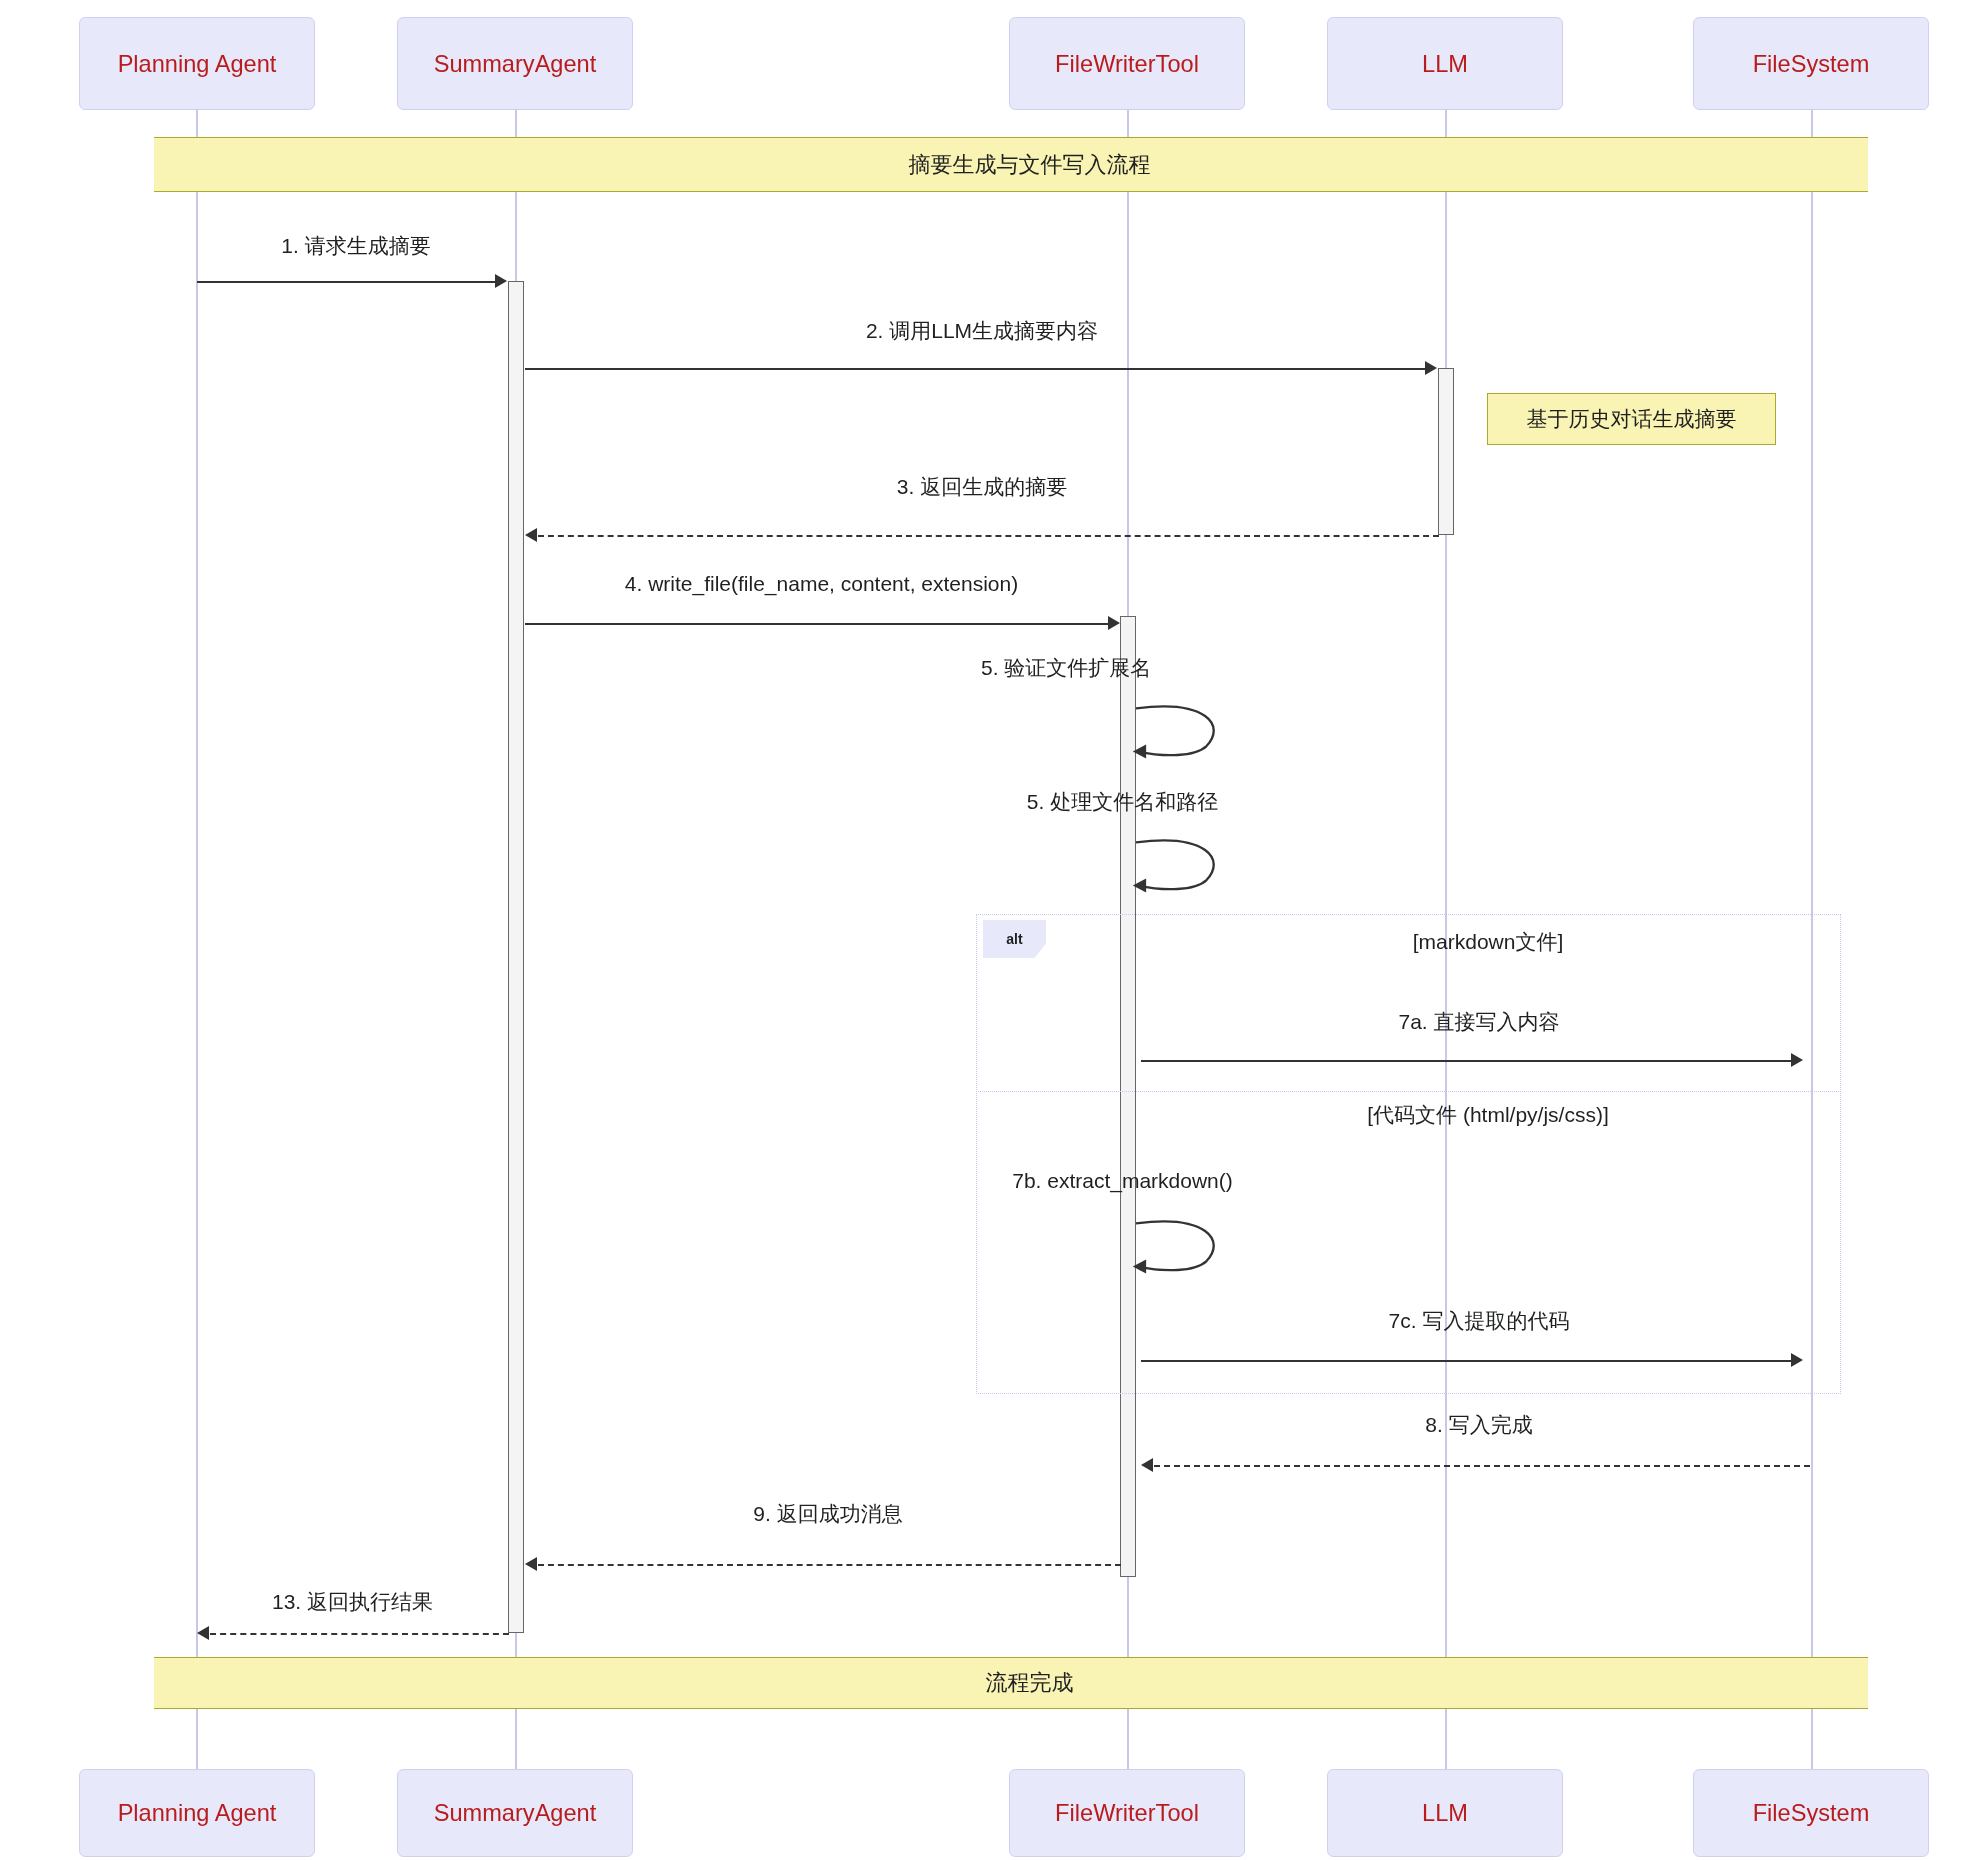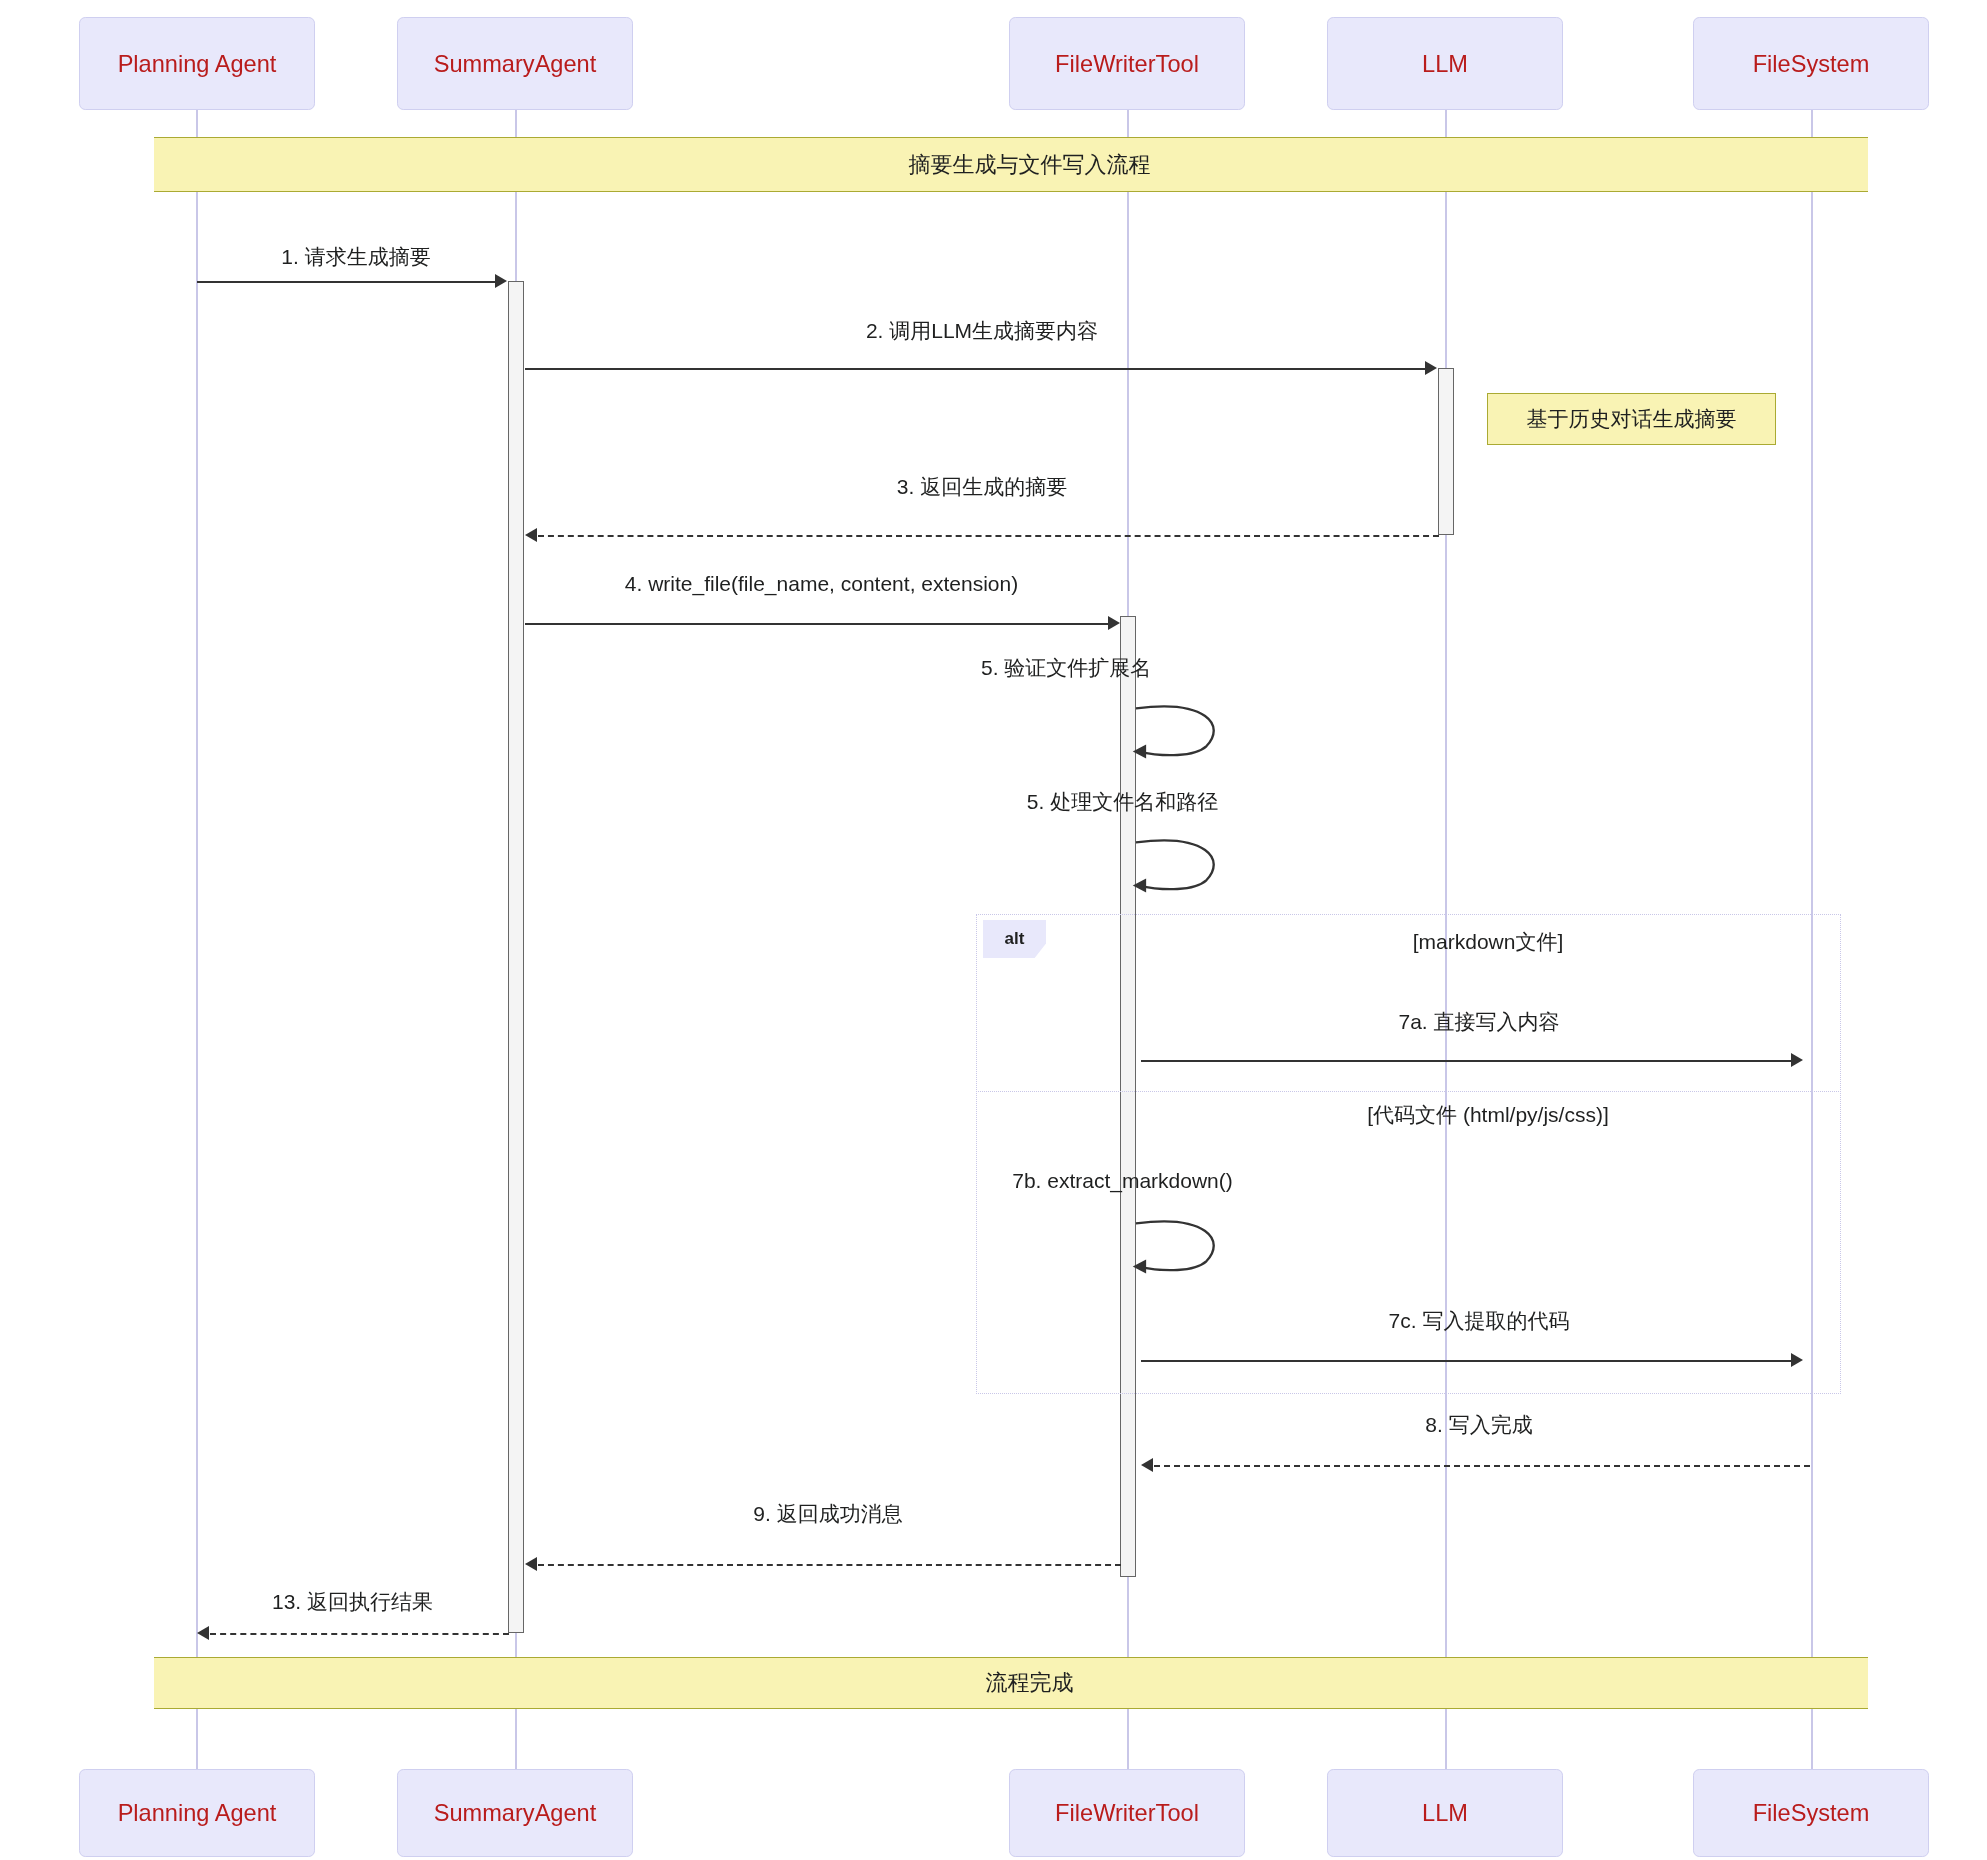--- a/index.html
+++ b/index.html
@@ -89,21 +89,21 @@
     height: 0;
   }
   .alt-tag {
     position: absolute;
     box-sizing: border-box;
     background: #E8E8FB;
     border: 0;
     display: flex;
     align-items: center;
     justify-content: center;
-    font-size: 17px;
+    font-size: 14px;
     font-weight: bold;
     color: #1f2020;
     clip-path: polygon(0 0, 100% 0, 100% 62%, 82% 100%, 0 100%);
   }
   .alt-cond {
     position: absolute;
     font-size: 21px;
     color: #1f2020;
     text-align: center;
     white-space: nowrap;
@@ -169,21 +169,21 @@
   <div class="banner" style="left:154px; top:137px; width:1714px; height:55px;">
     <span>摘要生成与文件写入流程</span>
   </div>
 
   <div class="activation" style="left:508px; top:281px; width:15.7px; height:1352px;"></div>
 
   <div class="activation" style="left:1438px; top:368px; width:15.7px; height:167px;"></div>
 
   <div class="activation" style="left:1120px; top:616px; width:15.7px; height:961px;"></div>
 
-  <div class="msg-label" style="left:197px; top:243px; width:318px;">1. 请求生成摘要</div>
+  <div class="msg-label" style="left:197px; top:232px; width:318px;">1. 请求生成摘要</div>
   <div class="arrow-line arrow-solid" style="left:197px; top:281px; width:299px;"></div>
   <div class="arrow-head-r" style="left:495px; top:274px;"></div>
 
   <div class="msg-label" style="left:525px; top:317px; width:914px;">2. 调用LLM生成摘要内容</div>
   <div class="arrow-line arrow-solid" style="left:525px; top:368px; width:901px;"></div>
   <div class="arrow-head-r" style="left:1425px; top:361px;"></div>
 
   <div class="note" style="left:1487px; top:393px; width:289px; height:52px;">
     <span>基于历史对话生成摘要</span>
   </div>

